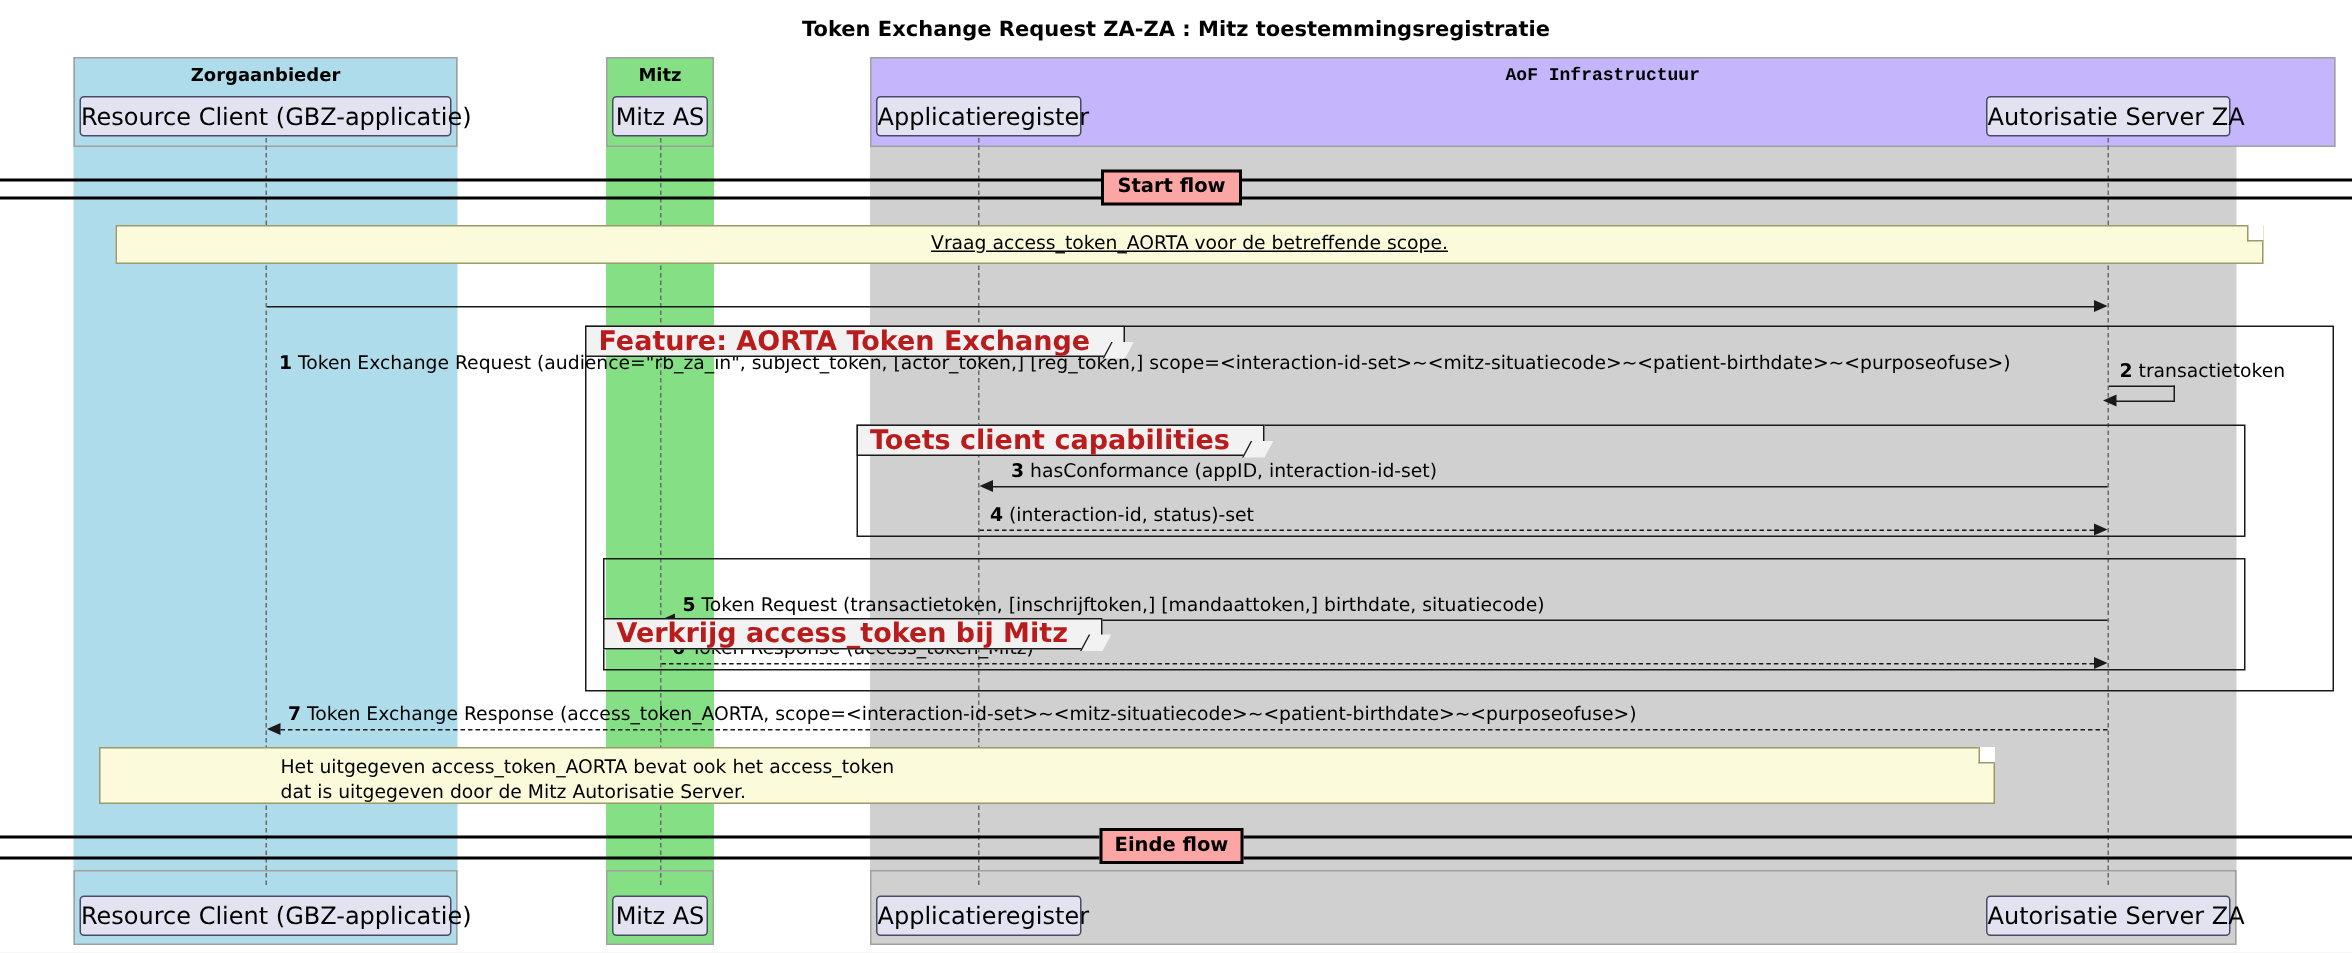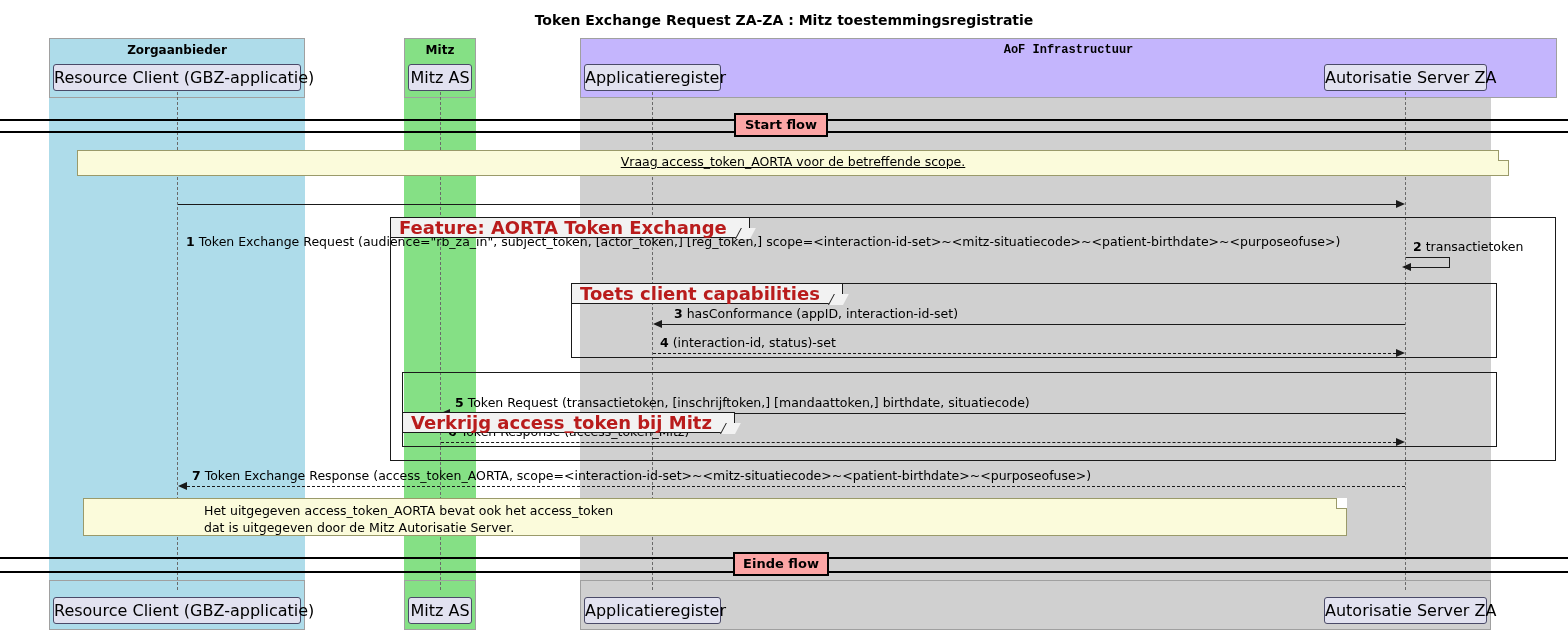--- a/index.html
+++ b/index.html
@@ -285,21 +285,21 @@
   <div class="abs msg-line dotted" style="left:441px; top:442px; width:955px;"></div>
   <div class="abs arrow-r" style="left:1396px; top:438px;"></div>
 
   <div class="abs msg-text" style="left:192px; top:468px;">
     <span class="msg-num">7</span>
     <span>Token Exchange Response (access_token_AORTA, scope=&lt;interaction-id-set&gt;~&lt;mitz-situatiecode&gt;~&lt;patient-birthdate&gt;~&lt;purposeofuse&gt;)</span>
   </div>
   <div class="abs msg-line dotted" style="left:187px; top:486px; width:1218px;"></div>
   <div class="abs arrow-l" style="left:178px; top:482px;"></div>
 
-  <div class="abs note note-left" style="left:83px; top:498px; width:1264px; height:38px;">
+  <div class="abs note note-left" style="left:66px; top:498px; width:1264px; height:38px;">
     <div>Het uitgegeven access_token_AORTA bevat ook het access_token</div>
     <div>dat is uitgegeven door de Mitz Autorisatie Server.</div>
     <span class="note-fold"></span>
   </div>
 
   <div class="abs divider-rule" style="left:0px; top:557px; width:1568px;"></div>
   <div class="abs divider-rule" style="left:0px; top:571px; width:1568px;"></div>
   <div class="abs divider-label" style="left:733px; top:552px; width:96px;">Einde flow</div>
 
 </div>

